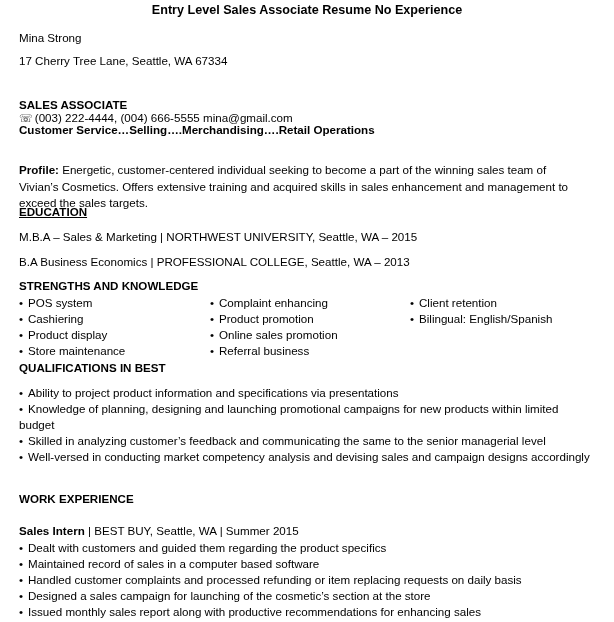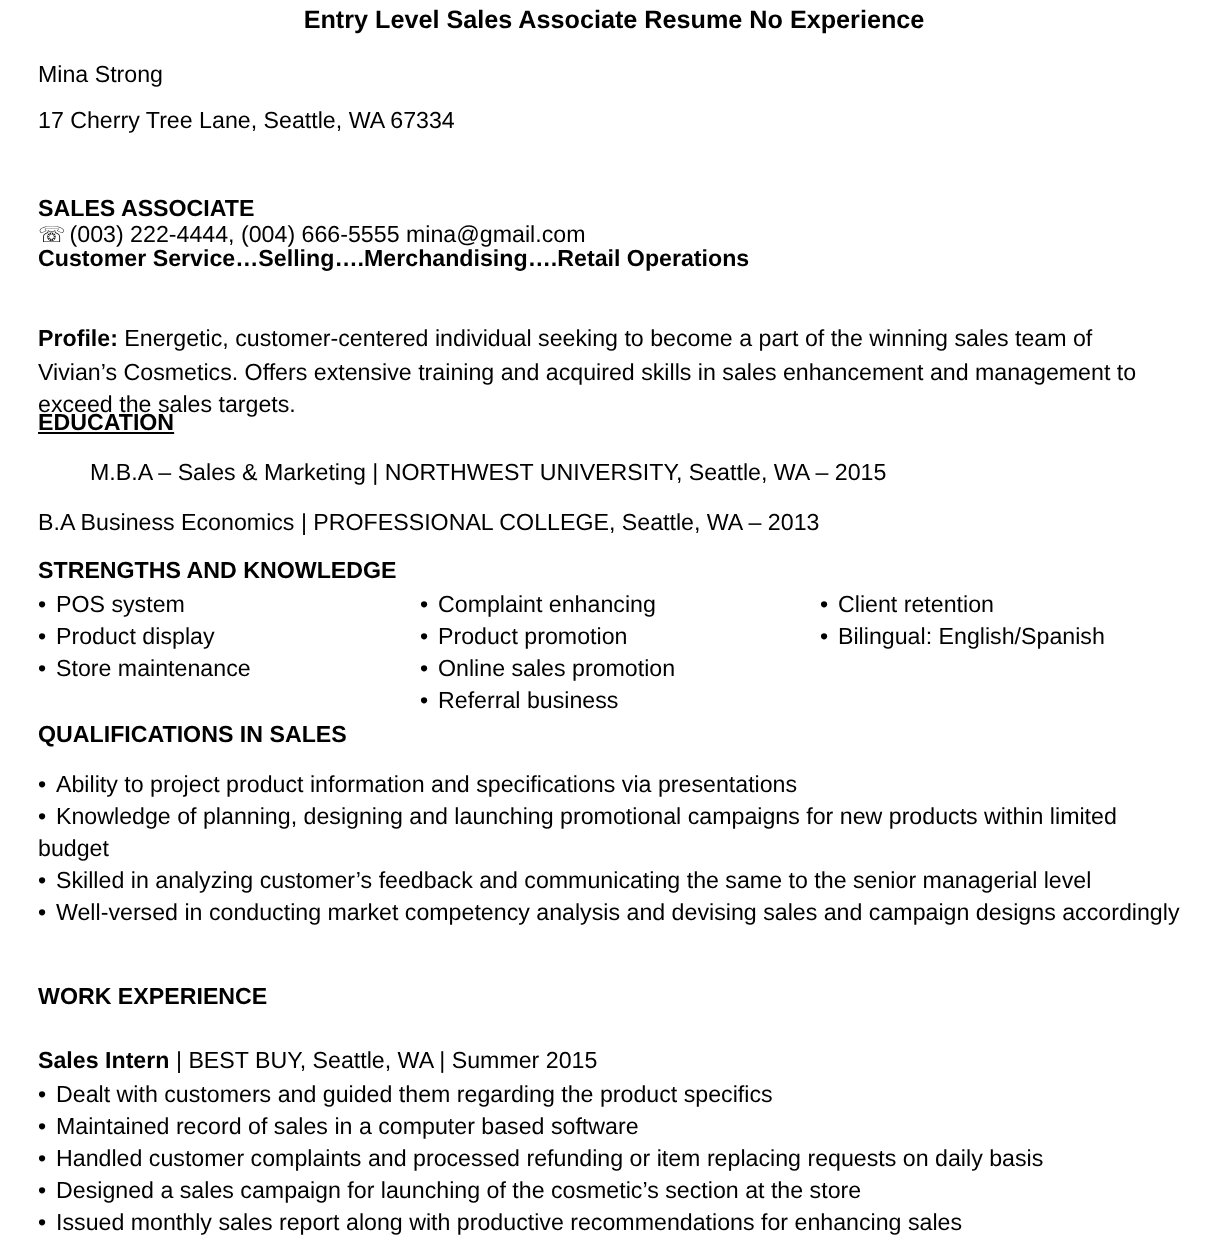--- a/index.html
+++ b/index.html
@@ -91,44 +91,45 @@
   <div class="line" style="top:74px;margin-top:36px;">
     <span class="phone-icon">☏</span><span>(003) 222-4444, (004) 666-5555  mina@gmail.com</span>
   </div>
 
   <div class="line bold" style="top:97px;">SALES ASSOCIATE</div>
   <div class="line bold" style="top:122px;">Customer Service…Selling….Merchandising….Retail Operations</div>
 
   <div class="para" style="top:146px;margin-top:16px;"><span class="bold">Profile:</span><span> Energetic, customer-centered individual seeking to become a part of the winning sales team of Vivian’s Cosmetics. Offers extensive training and acquired skills in sales enhancement and management to exceed the sales targets.</span></div>
 
   <div class="line bold" style="top:204px;text-decoration:underline;">EDUCATION</div>
-  <div class="line" style="top:229px;margin-left:26px;">M.B.A – Sales &amp; Marketing | NORTHWEST UNIVERSITY, Seattle, WA – 2015</div>
+  <div class="line" style="top:229px;">M.B.A – Sales &amp; Marketing | NORTHWEST UNIVERSITY, Seattle, WA – 2015</div>
   <div class="line" style="top:254px;">B.A Business Economics | PROFESSIONAL COLLEGE, Seattle, WA – 2013</div>
 
   <div class="line bold" style="top:278px;">STRENGTHS AND KNOWLEDGE</div>
 
   <div class="grid3">
     <div class="col col1">
       <div class="bl"><span class="bullet">•</span><span>POS system</span></div>
+      <div class="bl"><span class="bullet">•</span><span>Cashiering</span></div>
       <div class="bl"><span class="bullet">•</span><span>Product display</span></div>
       <div class="bl"><span class="bullet">•</span><span>Store maintenance</span></div>
     </div>
     <div class="col col2">
       <div class="bl"><span class="bullet">•</span><span>Complaint enhancing</span></div>
       <div class="bl"><span class="bullet">•</span><span>Product promotion</span></div>
       <div class="bl"><span class="bullet">•</span><span>Online sales promotion</span></div>
       <div class="bl"><span class="bullet">•</span><span>Referral business</span></div>
     </div>
     <div class="col col3">
       <div class="bl"><span class="bullet">•</span><span>Client retention</span></div>
       <div class="bl"><span class="bullet">•</span><span>Bilingual: English/Spanish</span></div>
     </div>
   </div>
 
-  <div class="line bold" style="top:360px;">QUALIFICATIONS IN SALES</div>
+  <div class="line bold" style="top:360px;">QUALIFICATIONS IN BEST</div>
 
   <div class="blist" style="top:385px;">
     <div class="bl"><span class="bullet">•</span><span>Ability to project product information and specifications via presentations</span></div>
     <div class="bl"><span class="bullet">•</span><span>Knowledge of planning, designing and launching promotional campaigns for new products within limited budget</span></div>
     <div class="bl"><span class="bullet">•</span><span>Skilled in analyzing customer’s feedback and communicating the same to the senior managerial level</span></div>
     <div class="bl"><span class="bullet">•</span><span>Well-versed in conducting market competency analysis and devising sales and campaign designs accordingly</span></div>
   </div>
 
   <div class="line bold" style="top:491px;">WORK EXPERIENCE</div>
 

